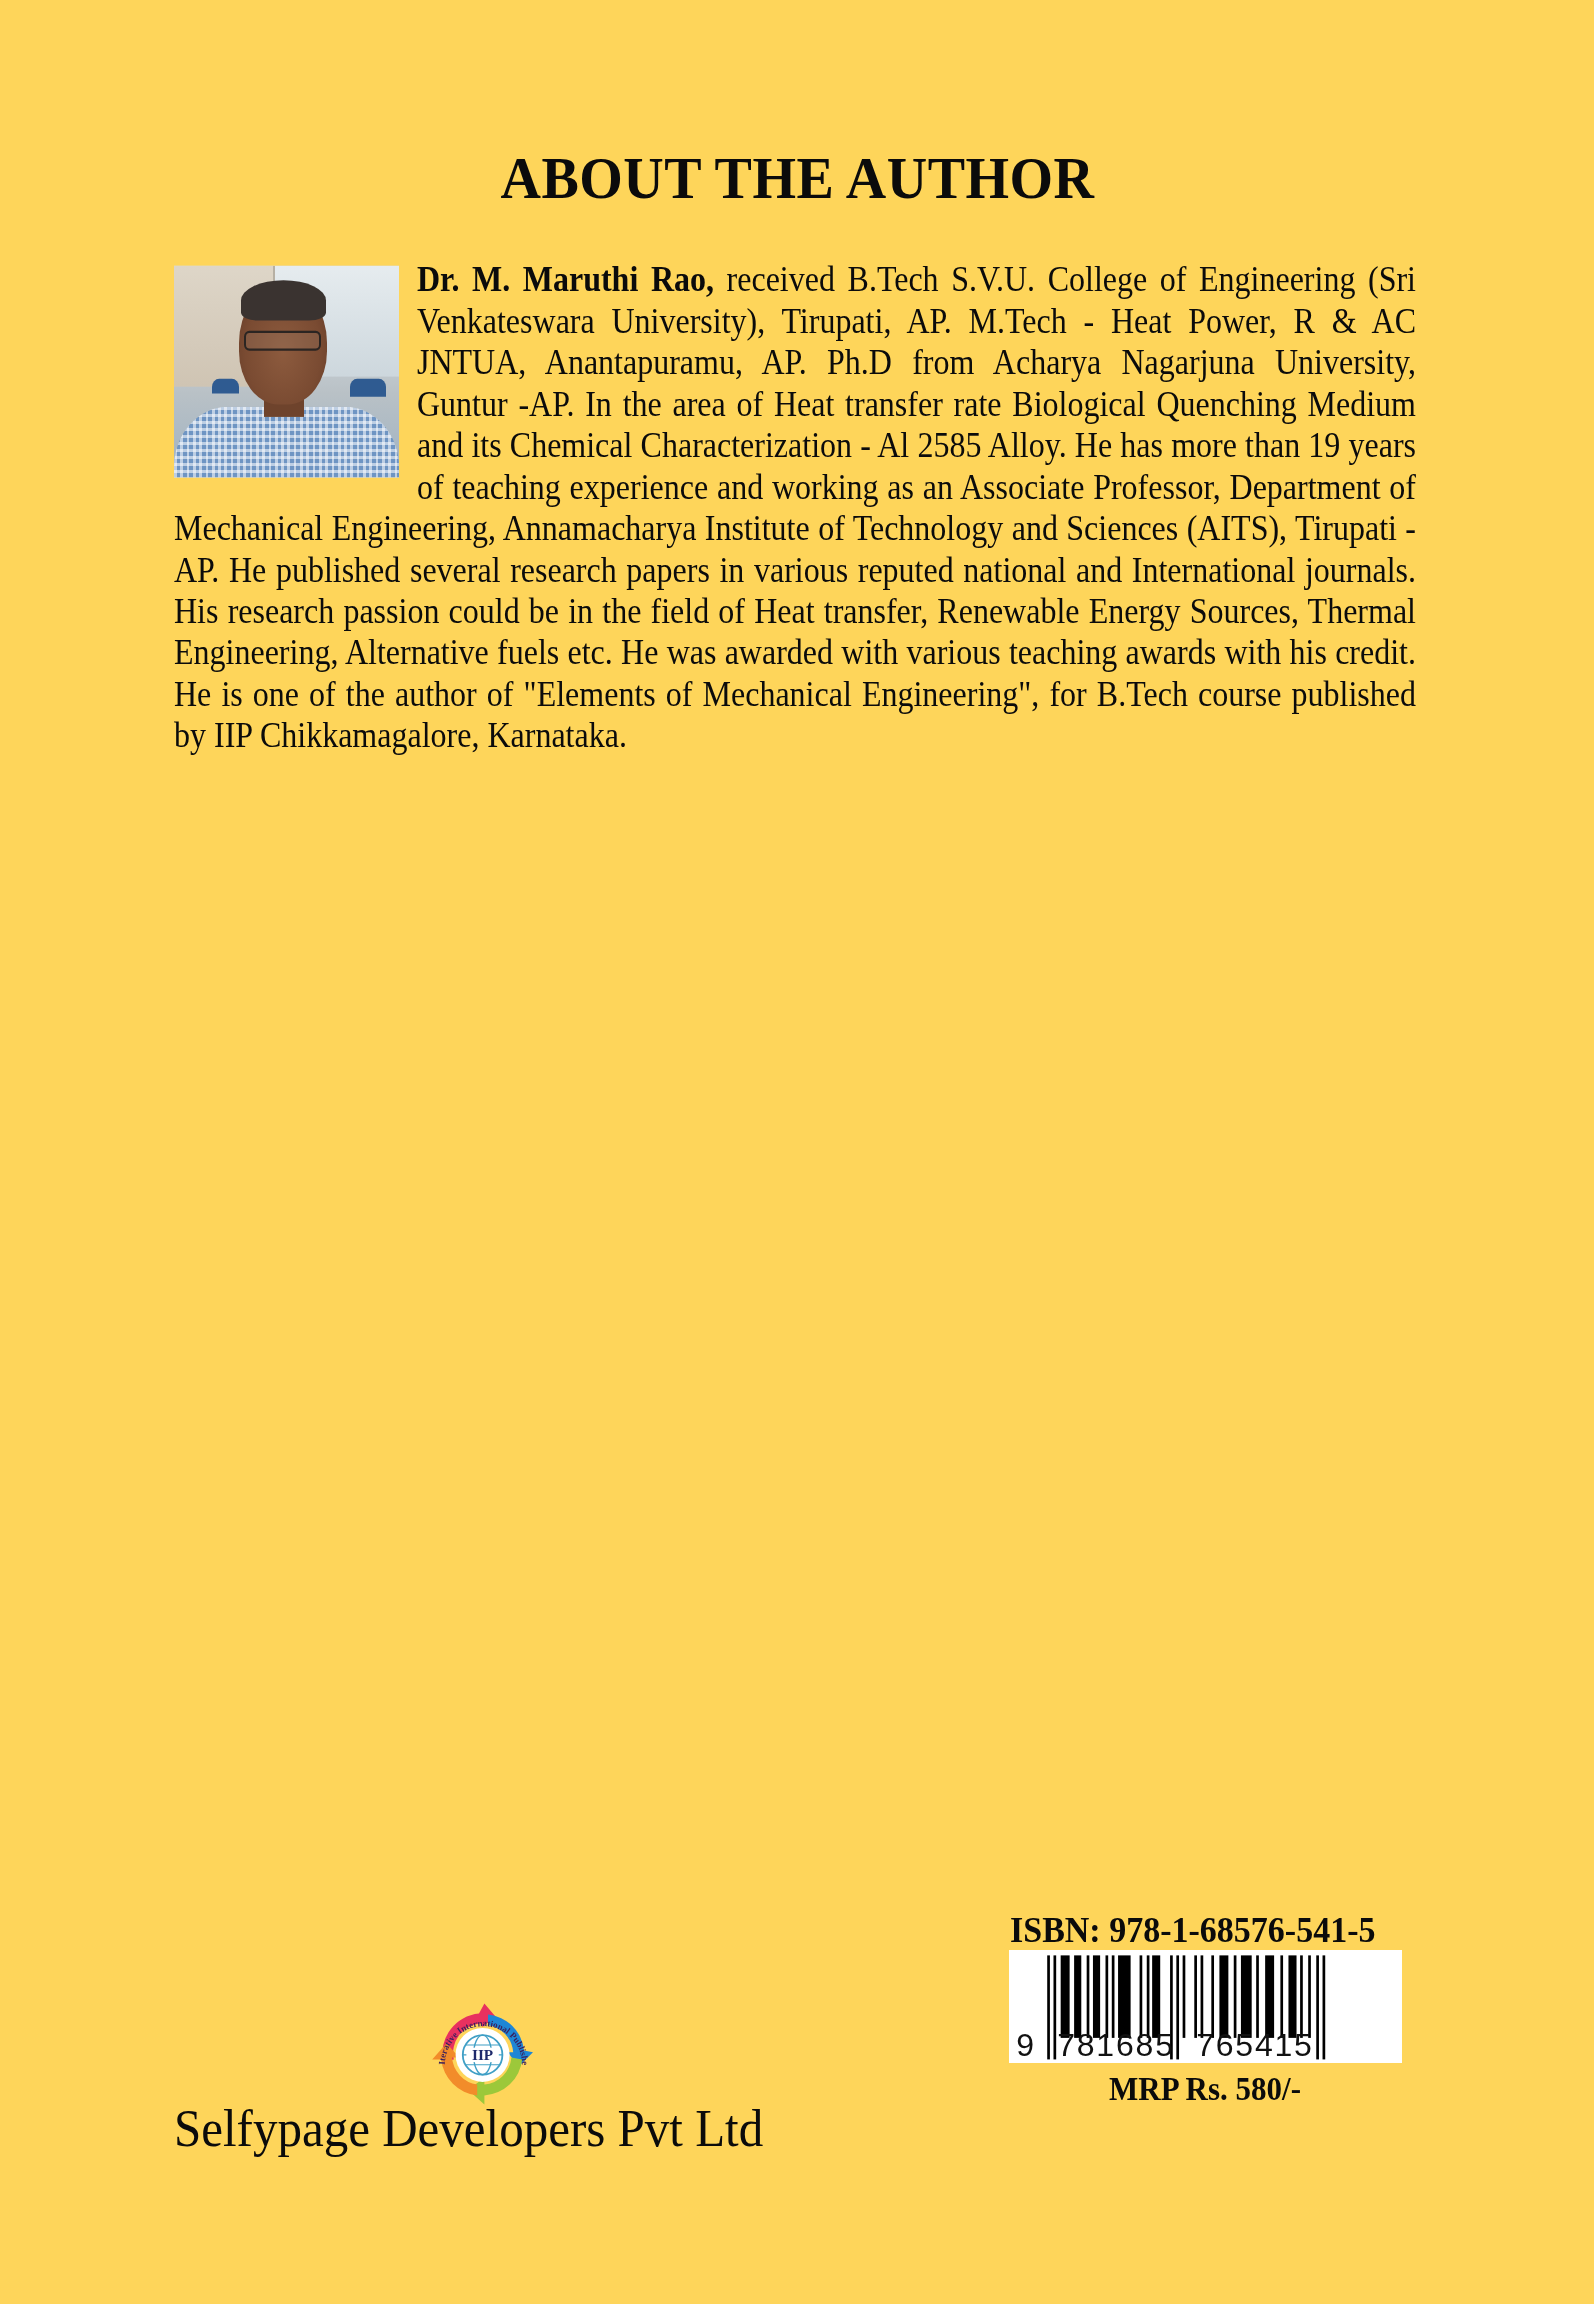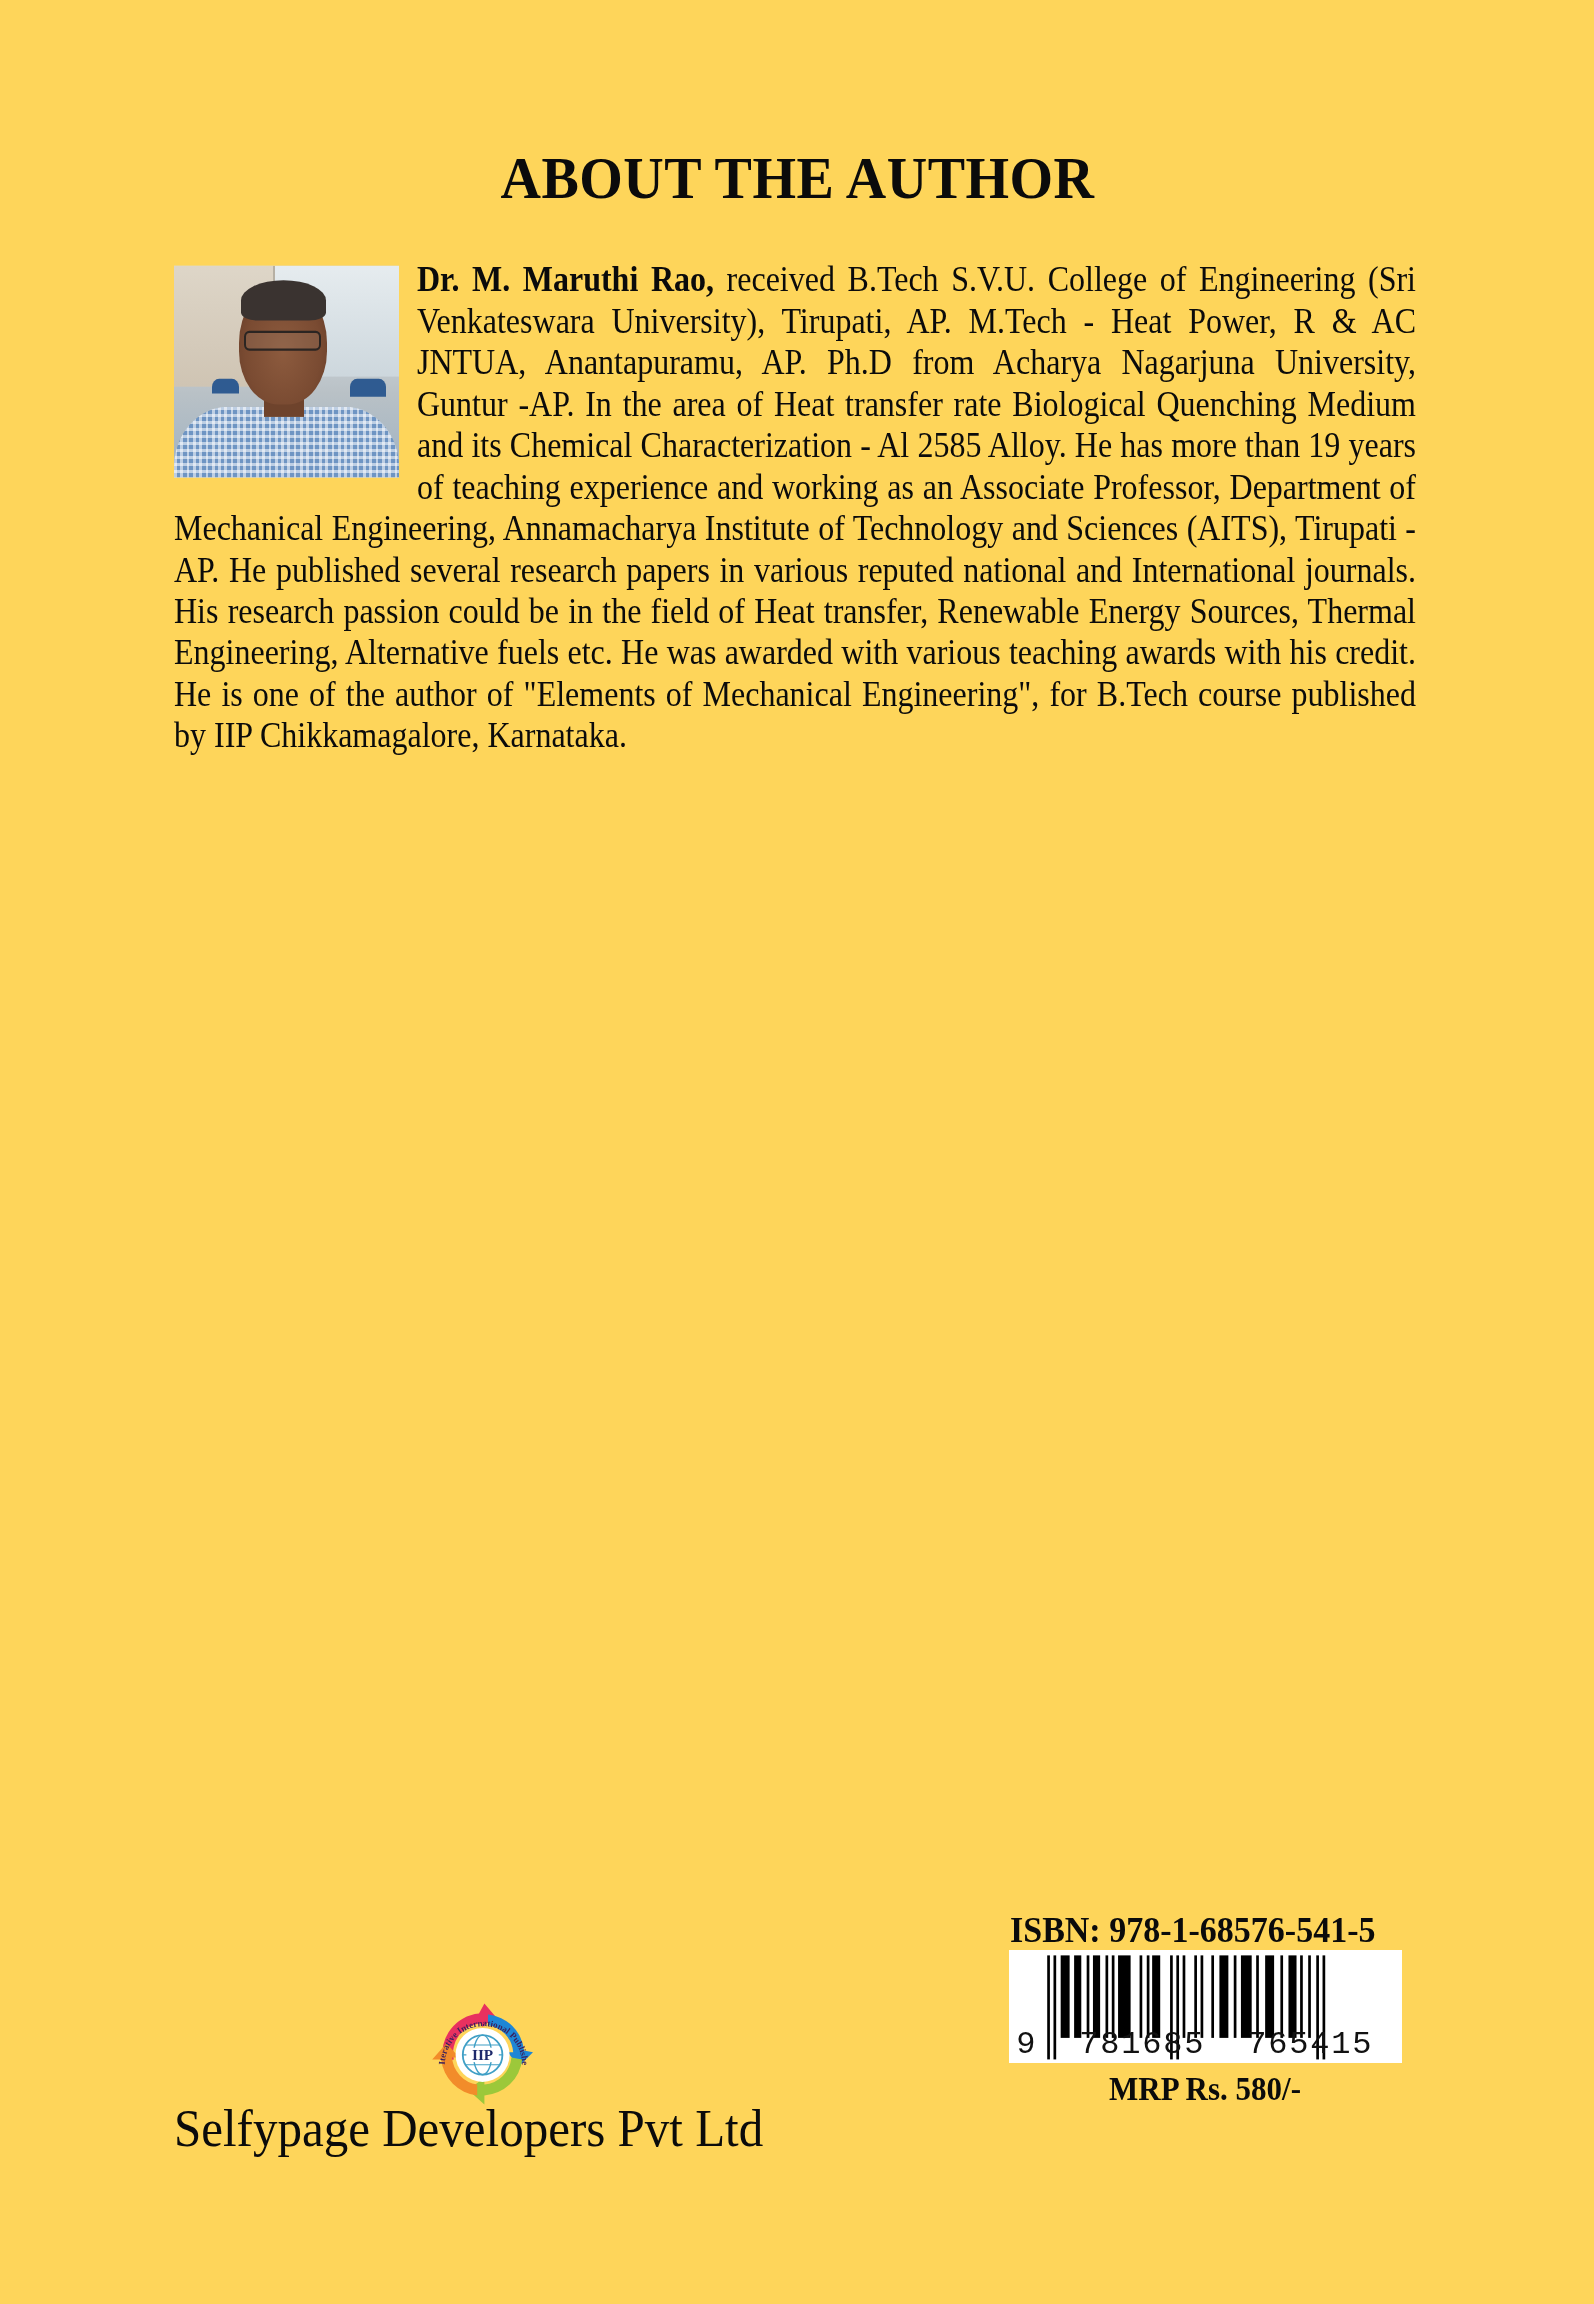--- a/index.html
+++ b/index.html
@@ -158,21 +158,21 @@
     }
     .barcode svg {
       position: absolute;
       top: 0;
       left: 0;
     }
     .barcode .digits {
       position: absolute;
       bottom: 1.8px;
       left: 7.2px;
-      font-family: Liberation Mono, monospace;
+      font-family: Liberation Sans, sans-serif;
       font-size: 32px;
       line-height: 32px;
       letter-spacing: 1.8px;
       color: #111;
       white-space: pre;
     }
     .mrp {
       position: absolute;
       top: 2068px;
       left: 1109px;

